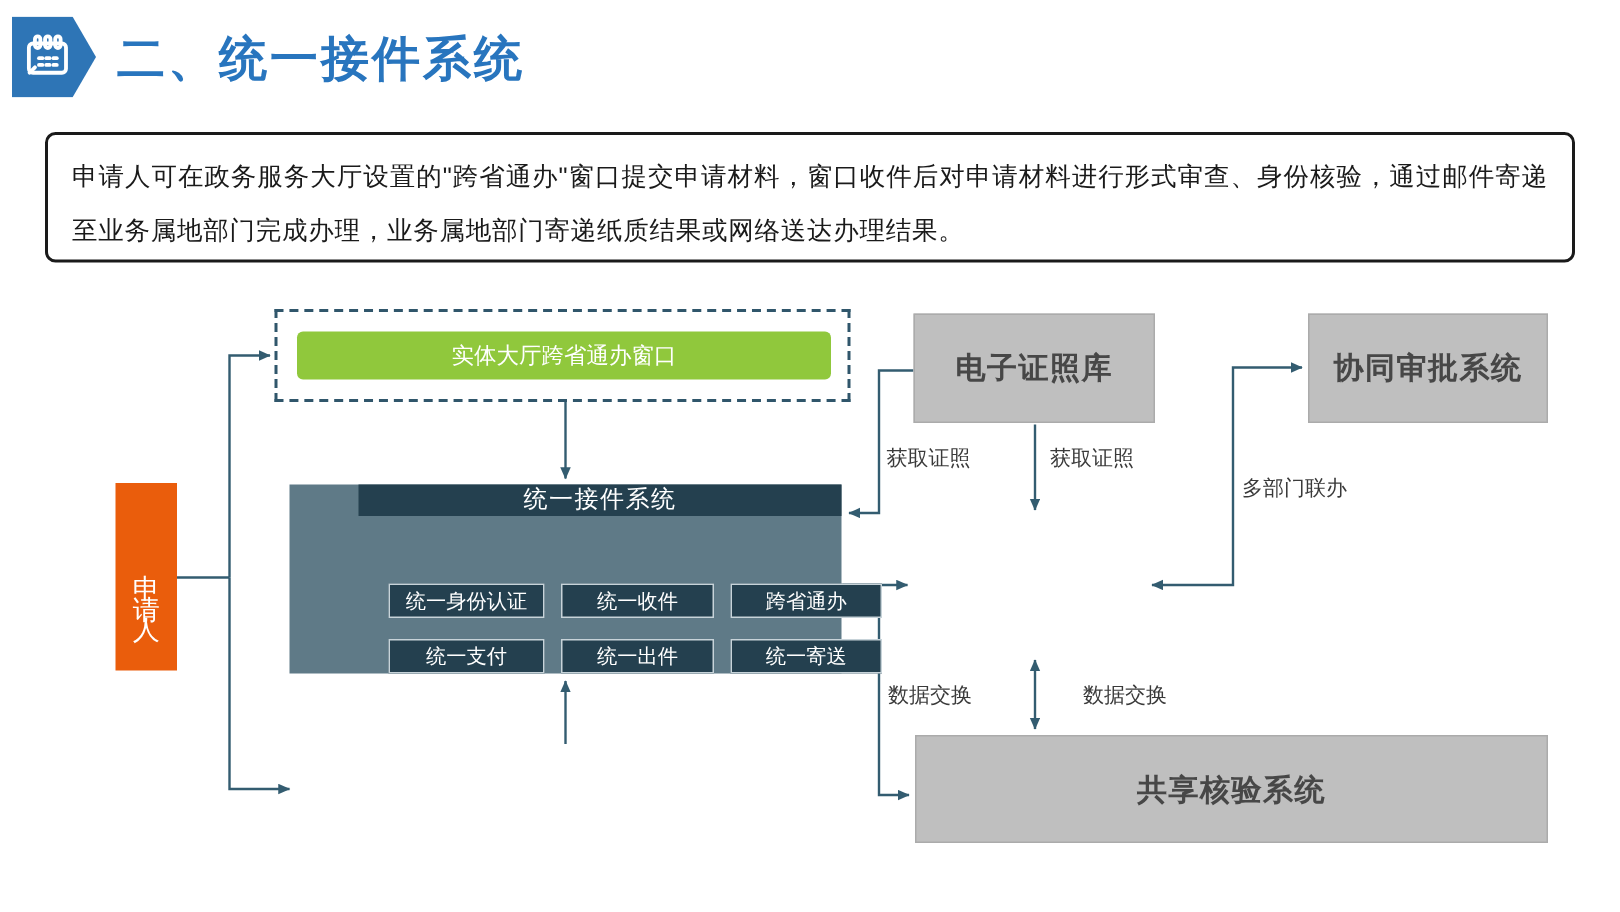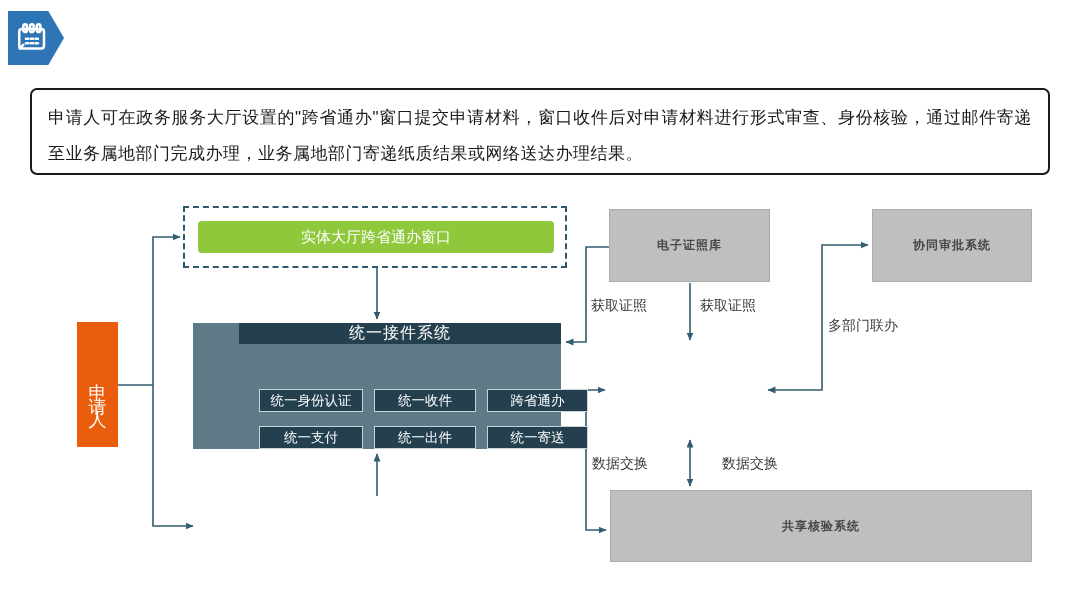--- a/index.html
+++ b/index.html
@@ -51,21 +51,21 @@
   }
   .module{
     background:#24404F;border:1px solid #C7D3D9;color:#fff;font-size:13.5px;
     display:flex;align-items:center;justify-content:center;white-space:nowrap;
   }
   .teal-box{
     left:197px;top:497px;width:364px;height:58px;background:#0AA49E;border-radius:10px;
     color:#fff;font-size:15px;border:1px solid #0C9690;
   }
   .gray-box{
-    background:#BFBFBF;border:1px solid #ABABAB;color:#474747;font-weight:bold;font-size:12px;
+    background:#BFBFBF;border:1px solid #ABABAB;color:#474747;font-weight:bold;font-size:20px;
     letter-spacing:1px;
   }
   .e-license{left:609px;top:209px;width:161px;height:73px;}
   .collab{left:872px;top:209px;width:160px;height:73px;}
   .territorial{left:610px;top:344px;width:162px;height:92px;font-size:17px;}
   .shared{left:610px;top:490px;width:422px;height:72px;}
   
   .edge-label{position:absolute;font-size:14px;color:#3a3a3a;white-space:nowrap;}
   .lbl-get-left{left:591px;top:297px;}
   .lbl-get-right{left:700px;top:297px;}
@@ -88,20 +88,21 @@
       <rect x="15.2" y="2.8" width="2.4" height="5.2" rx="1.2"></rect>
       <line x1="8" y1="12.5" x2="9.5" y2="12.5"></line>
         <line x1="11.2" y1="12.5" x2="12.7" y2="12.5"></line>
         <line x1="14.4" y1="12.5" x2="15.9" y2="12.5"></line>
       <line x1="8" y1="15.5" x2="9.5" y2="15.5"></line>
         <line x1="11.2" y1="15.5" x2="12.7" y2="15.5"></line>
         <line x1="14.4" y1="15.5" x2="15.9" y2="15.5"></line>
       <line x1="3.8" y1="19" x2="6.2" y2="16.6"></line>
     </svg>
   </div>
+  <div class="page-title">二、统一接件系统</div>
 
   <div class="desc-box">
     <span>申请人可在政务服务大厅设置的"跨省通办"窗口提交申请材料，窗口收件后对申请材料进行形式审查、身份核验，通过邮件寄递至业务属地部门完成办理，业务属地部门寄递纸质结果或网络送达办理结果。</span>
   </div>
 
   <svg class="connectors" width="1080" height="608" viewBox="0 0 1080 608">
     <defs>
       <marker id="arw" markerWidth="9" markerHeight="8" refX="7.5" refY="3.5" orient="auto" markerUnits="userSpaceOnUse">
         <path d="M0,0 L8,3.5 L0,7 z" fill="#335C70"></path>
       </marker>

